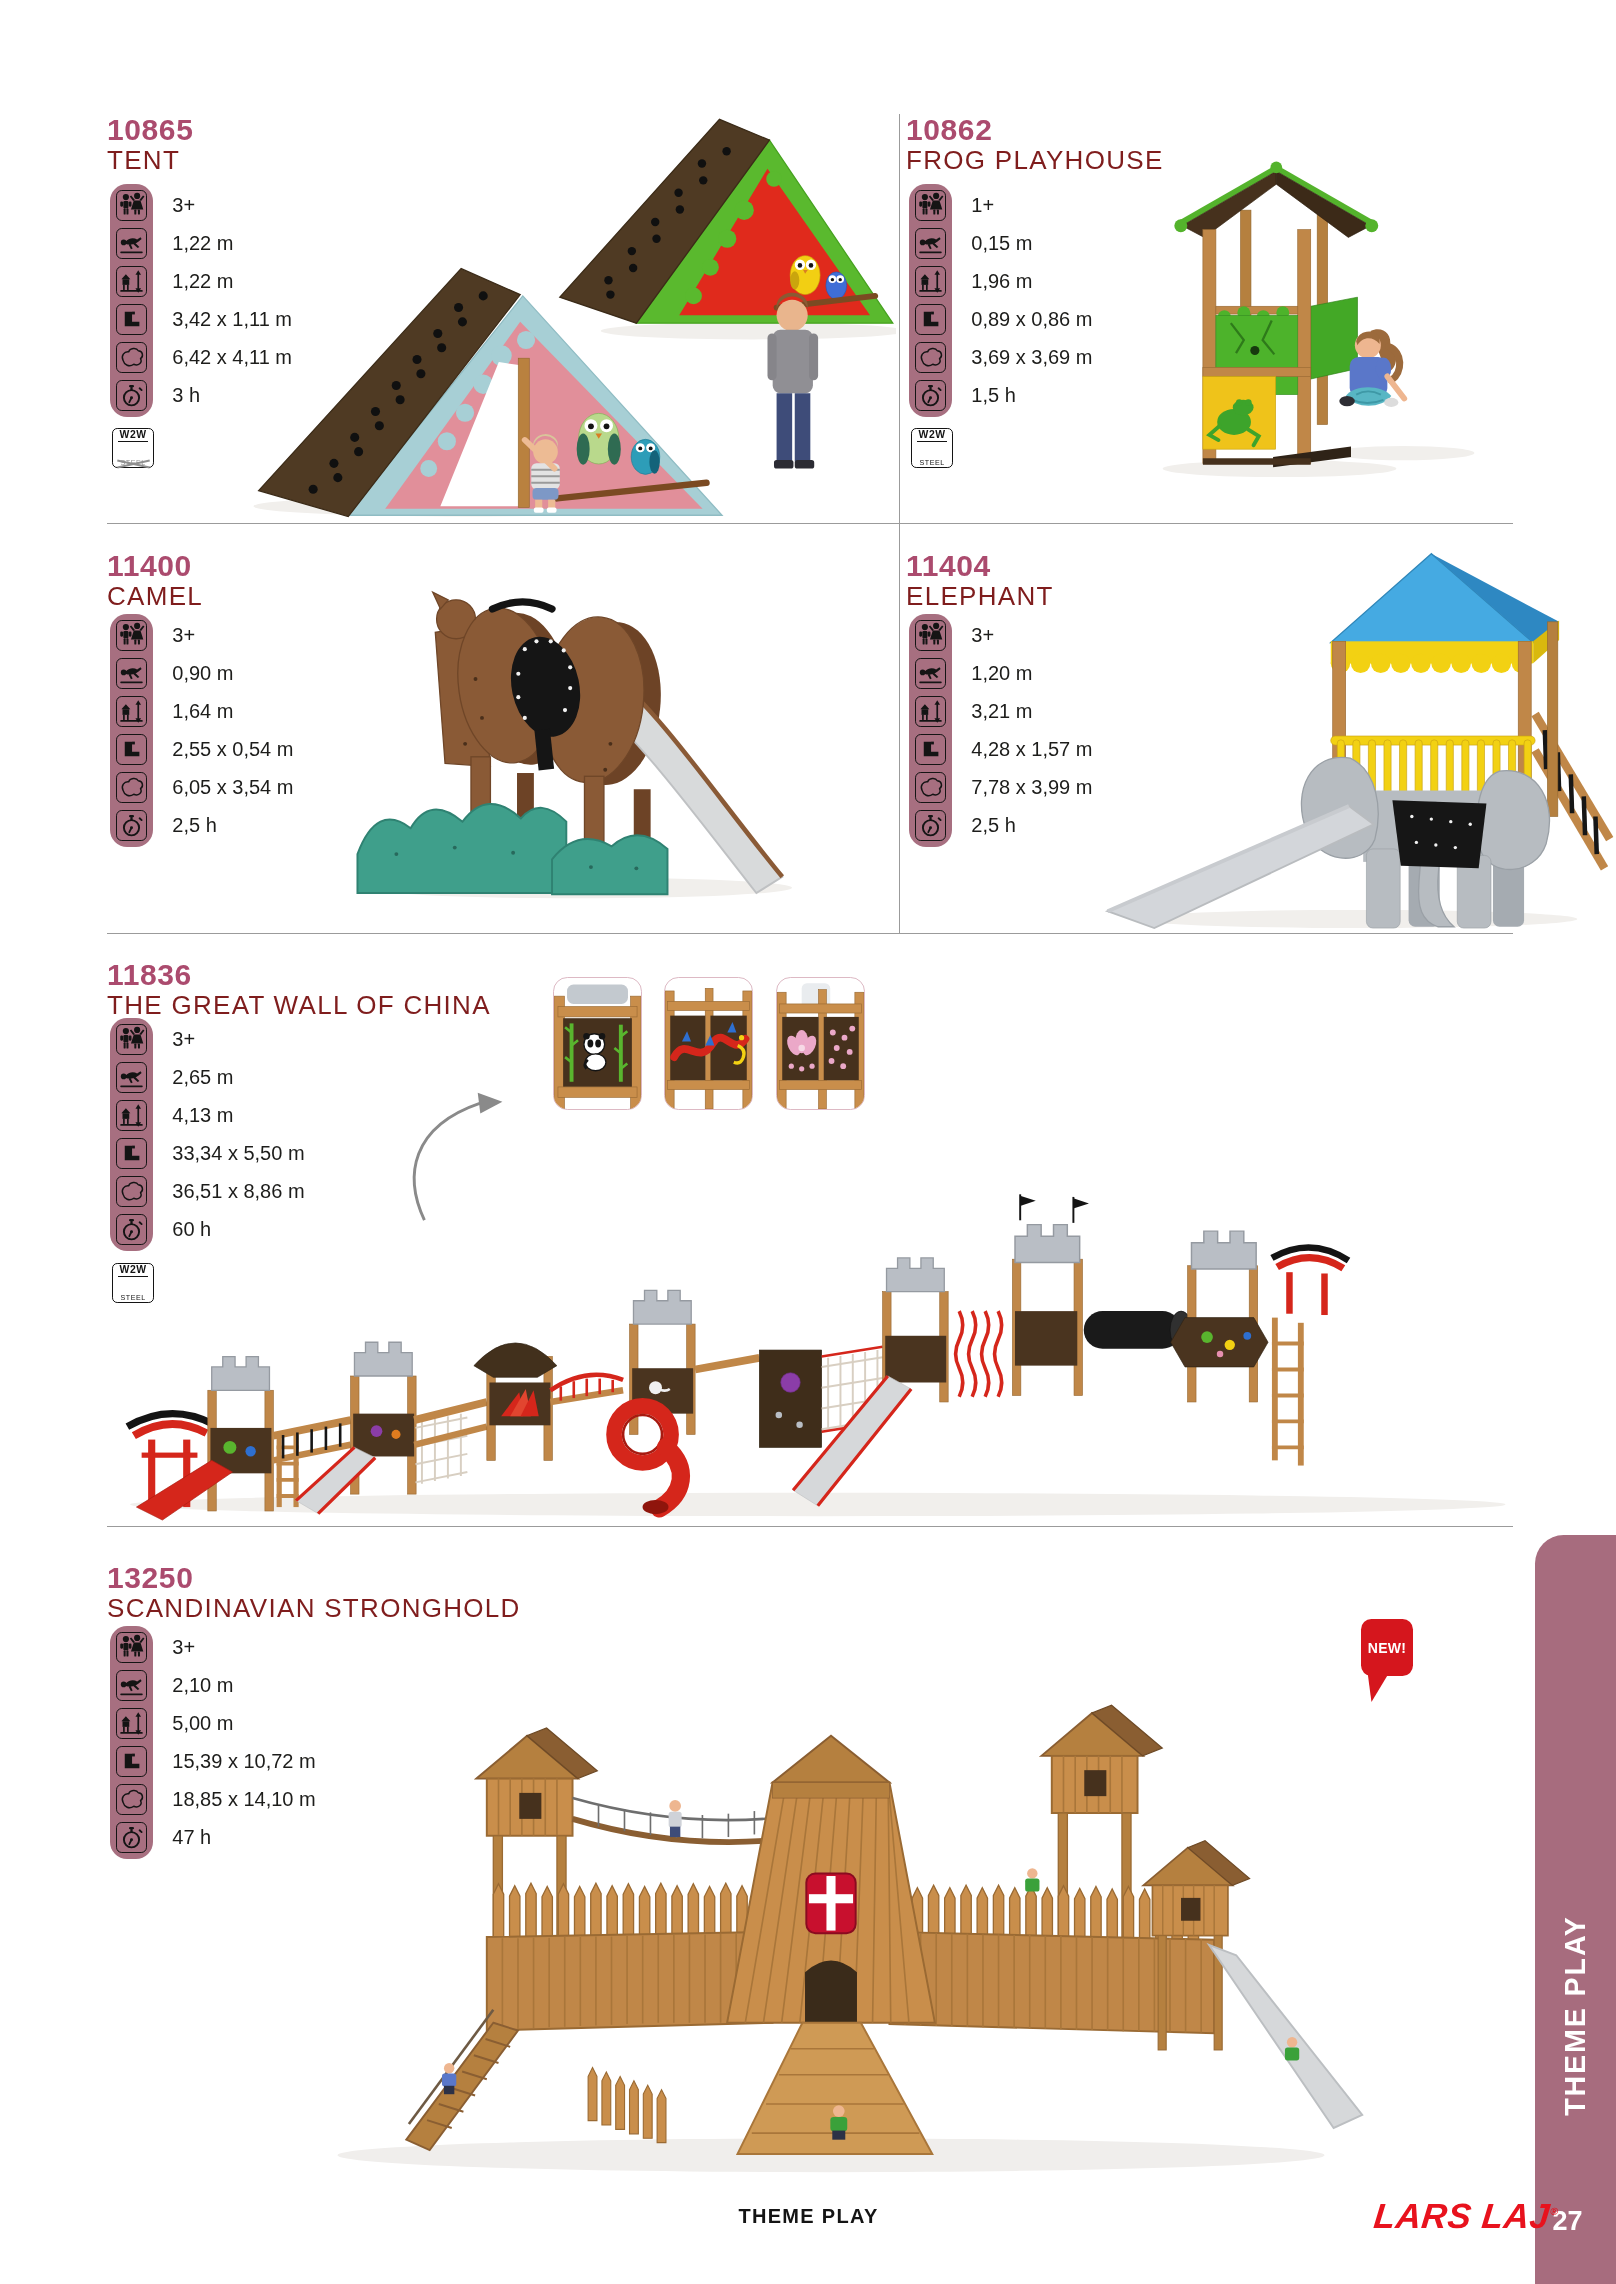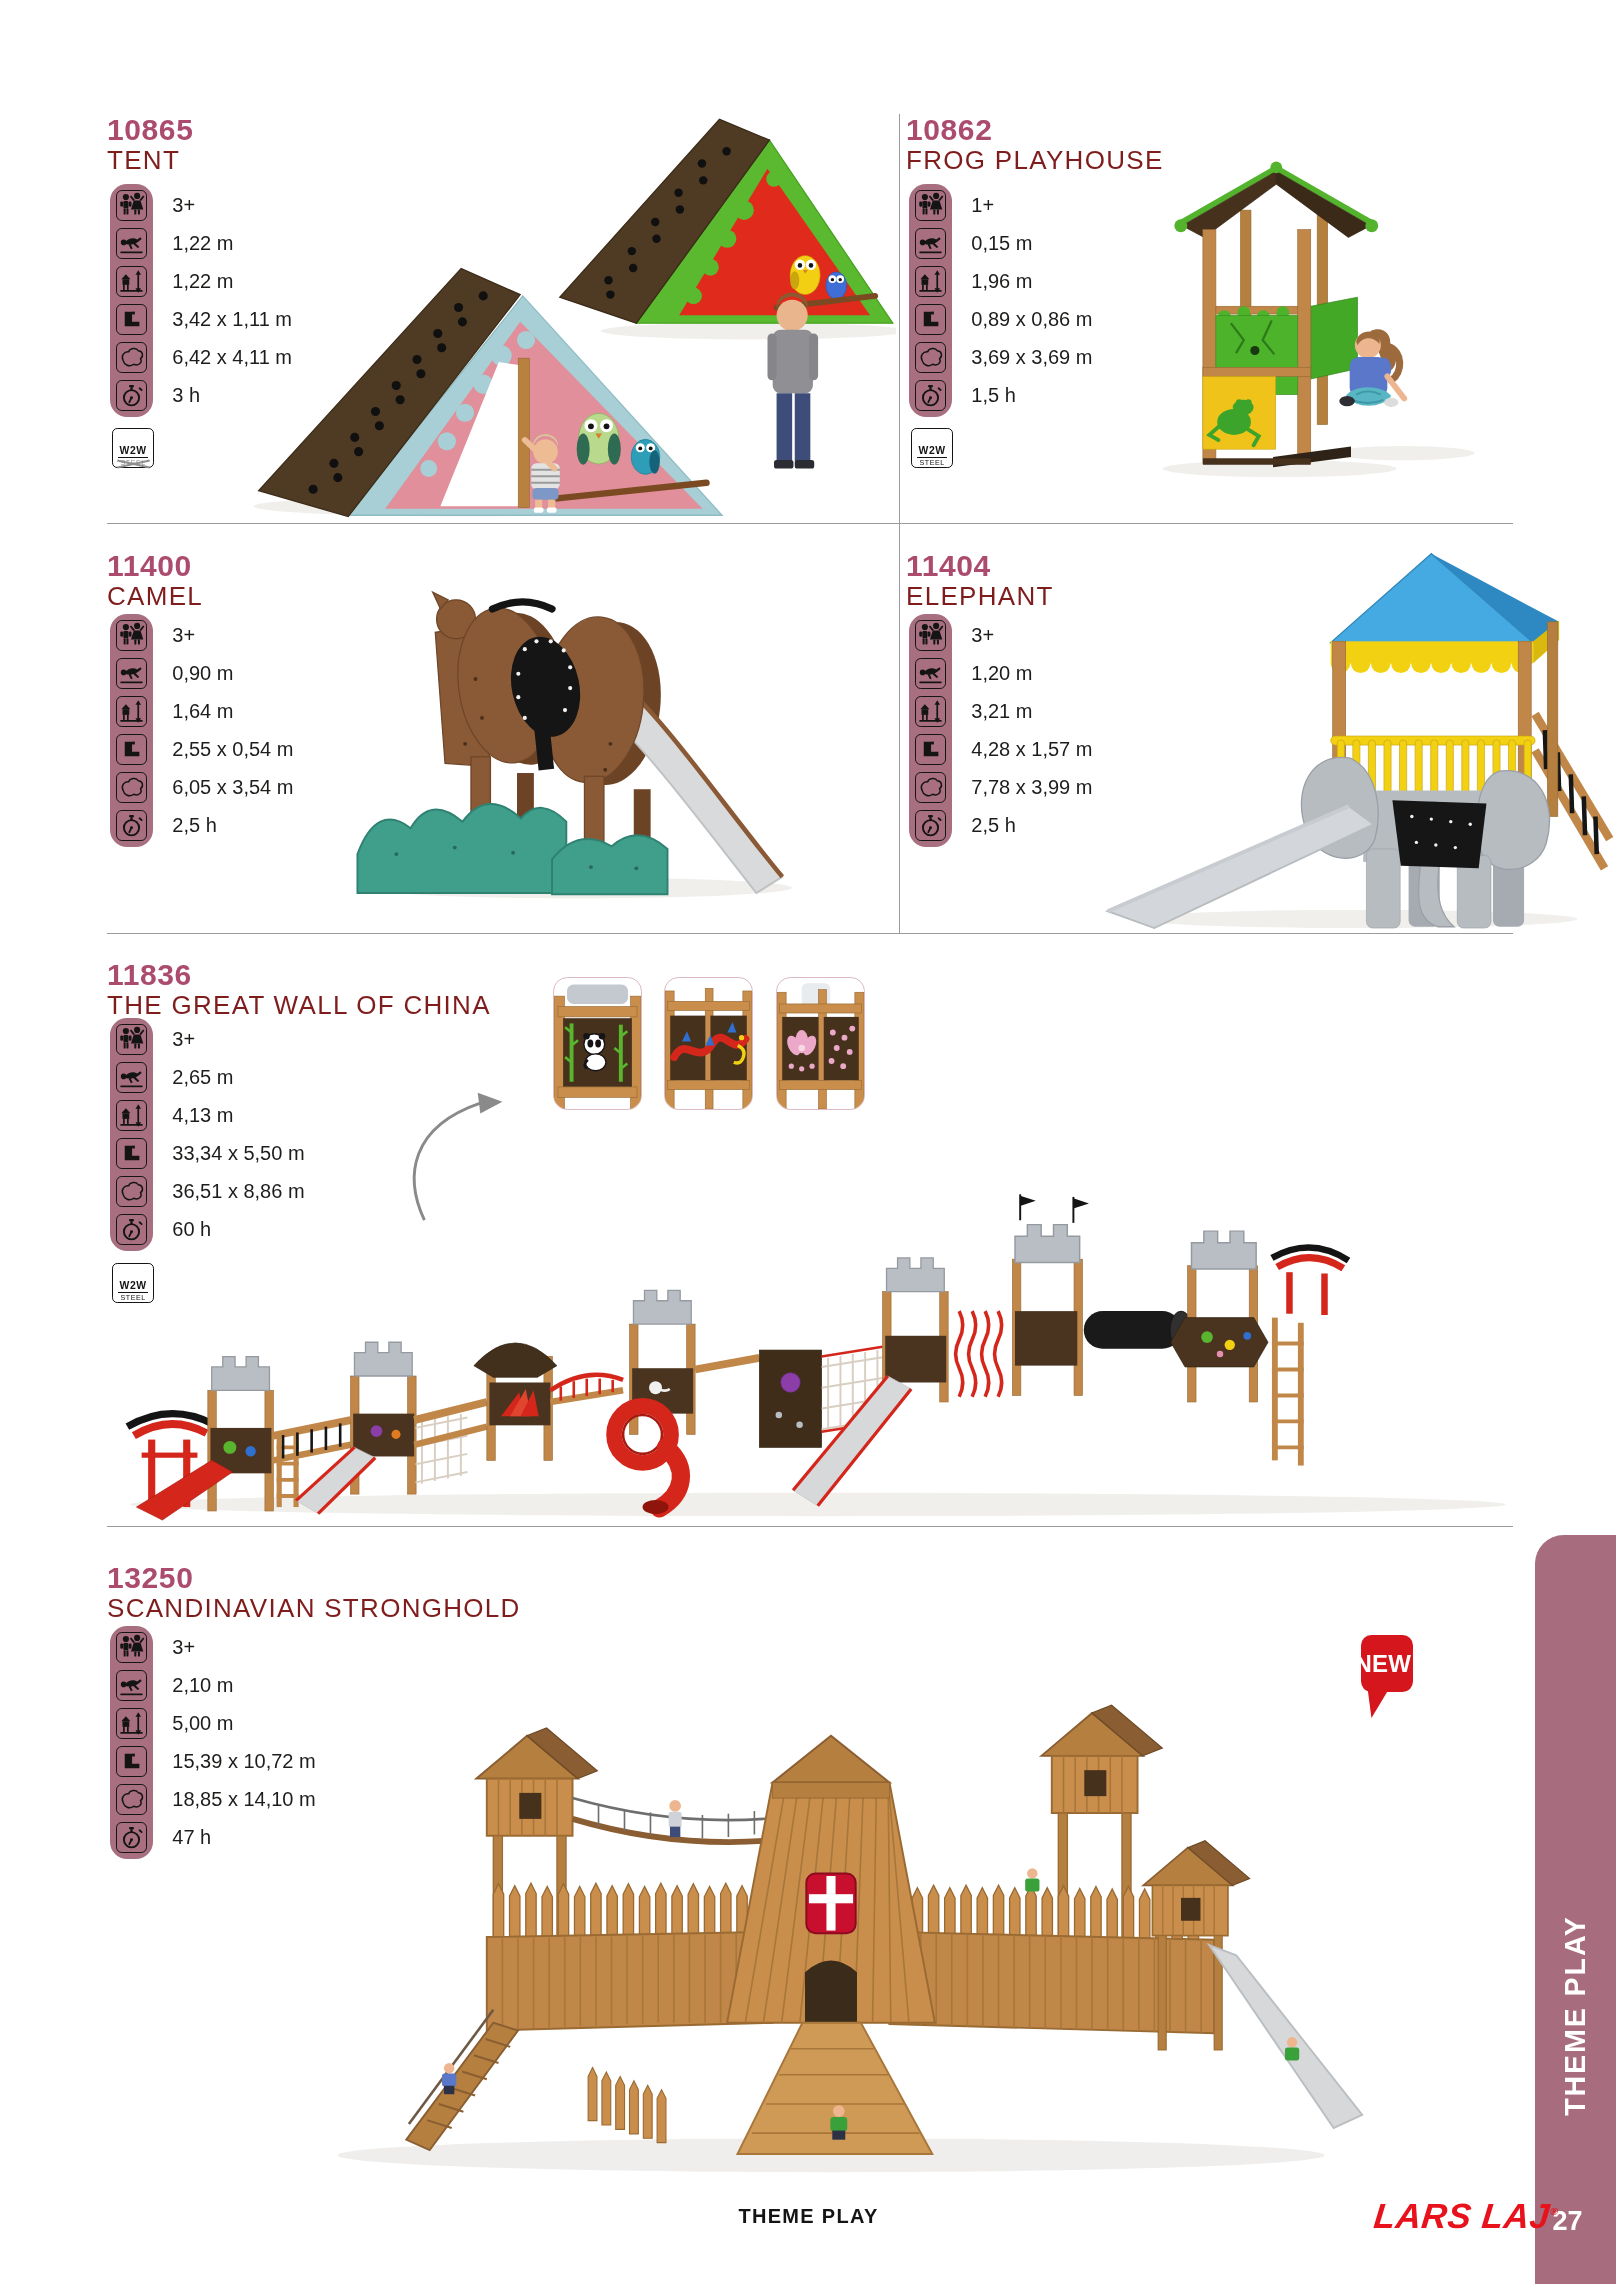--- a/index.html
+++ b/index.html
@@ -11,31 +11,31 @@
   .p-code{position:absolute;top:0;left:0;font-size:30px;line-height:1;font-weight:bold;color:#ab4b6e;letter-spacing:0.6px;}
   .p-name{position:absolute;top:32px;left:0;font-size:26px;line-height:1;color:#7f1d1d;letter-spacing:1.3px;white-space:nowrap;}
   .specs{position:absolute;display:flex;align-items:flex-start;}
   .strip{background:#a76f80;border-radius:17px;padding:5.8px;display:flex;flex-direction:column;gap:7.1px;}
   .ibox{width:31px;height:31px;box-sizing:border-box;border:1.9px solid #141414;border-radius:5.8px;
         display:flex;align-items:center;justify-content:center;}
   .ibox svg{width:27px;height:27px;display:block;}
   .vals{display:flex;flex-direction:column;gap:7.1px;padding-top:5.8px;margin-left:19.5px;}
   .val{height:31px;display:flex;align-items:center;font-size:20px;color:#1d1d1b;white-space:nowrap;}
   .w2w{position:absolute;width:40px;height:38px;border:1.9px solid #141414;border-radius:5.2px;background:#fff;
-       display:flex;flex-direction:column;align-items:center;justify-content:flex-end;gap:1.3px;}
+       display:flex;flex-direction:column;align-items:center;justify-content:space-between;gap:1.3px;}
   .w2w .w1{font-size:10.4px;font-weight:bold;letter-spacing:0.6px;border-bottom:1.6px solid #141414;padding:0 1.3px 0.6px;color:#141414;}
   .w2w .steel{font-size:7.1px;font-weight:normal;letter-spacing:0.6px;position:relative;color:#141414;}
   .w2w.crossed .steel{color:#8f8f8f;}
   .w2w.crossed .steel::before,.w2w.crossed .steel::after{content:"";position:absolute;left:-3.9px;right:-3.9px;top:46%;height:1.6px;background:#8f8f8f;}
   .w2w.crossed .steel::before{transform:rotate(12deg);}
   .w2w.crossed .steel::after{transform:rotate(-12deg);}
   .art{position:absolute;}
   .inset{position:absolute;top:977px;width:87px;height:131px;border:1.3px solid #ddb9c4;border-radius:14.3px;overflow:hidden;background:#fff;}
   .newb{position:absolute;left:1361px;top:1619px;width:52px;height:57px;background:#d5161d;border-radius:10.4px;color:#fff;
-        display:flex;align-items:center;justify-content:center;font-weight:bold;font-size:24px;letter-spacing:0.3px;margin-top:16px;}
+        display:flex;align-items:center;justify-content:center;font-weight:bold;font-size:14px;letter-spacing:0.3px;}
   .newb::after{content:"";position:absolute;top:53px;left:6.5px;width:22px;height:30px;background:#d5161d;
         clip-path:polygon(0 0,100% 0,18% 100%);}
   .side{position:absolute;left:1535px;top:1535px;width:81px;height:749px;background:#a76c7e;border-top-left-radius:28.6px;}
   .side-label{position:absolute;left:1535px;top:1902px;width:81px;height:227px;display:flex;align-items:center;justify-content:center;}
   .side-label span{transform:rotate(-90deg);white-space:nowrap;color:#fff;font-size:28.6px;font-weight:bold;letter-spacing:1.9px;}
   .pageno{position:absolute;left:1535px;top:2206px;width:65px;text-align:center;color:#fff;font-size:27px;font-weight:bold;}
   .floor{position:absolute;left:0;width:1617px;top:2205px;text-align:center;font-size:20px;font-weight:bold;letter-spacing:1.3px;color:#141414;}
   .brand{position:absolute;left:1374px;top:2196px;color:#e8121d;font-weight:bold;font-style:italic;font-size:35px;
          letter-spacing:0.6px;transform:skewX(-6deg);white-space:nowrap;}
   .brand sup{font-size:10.4px;font-style:normal;vertical-align:super;}

